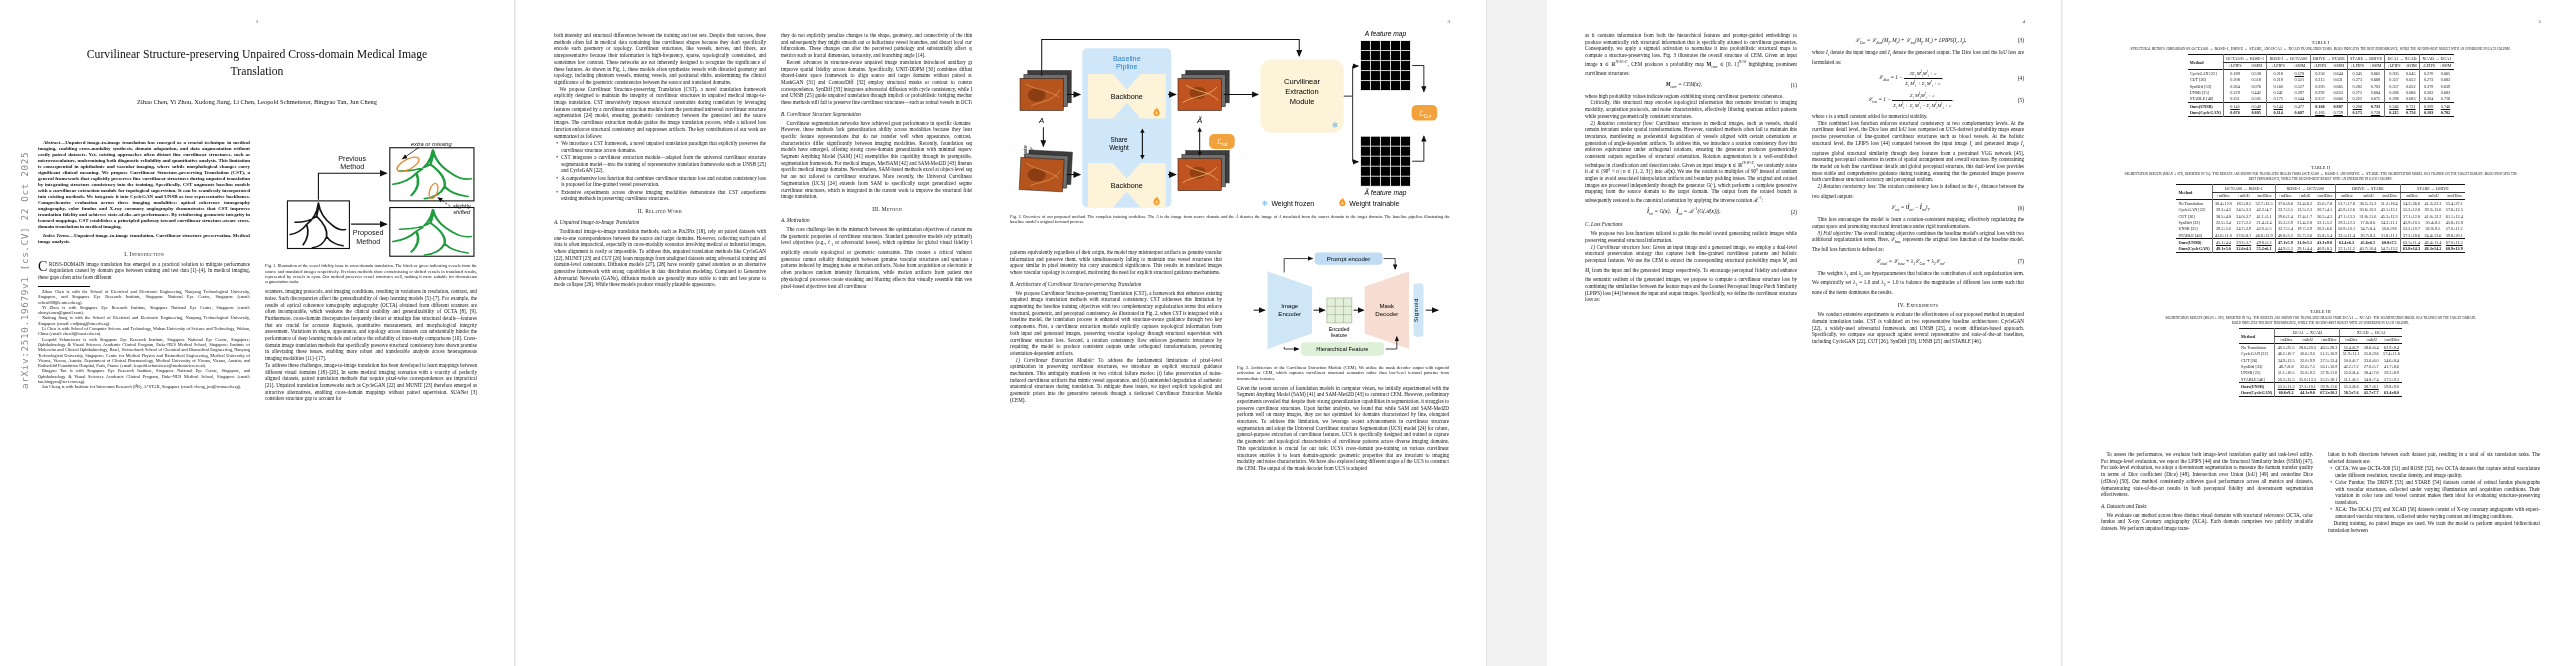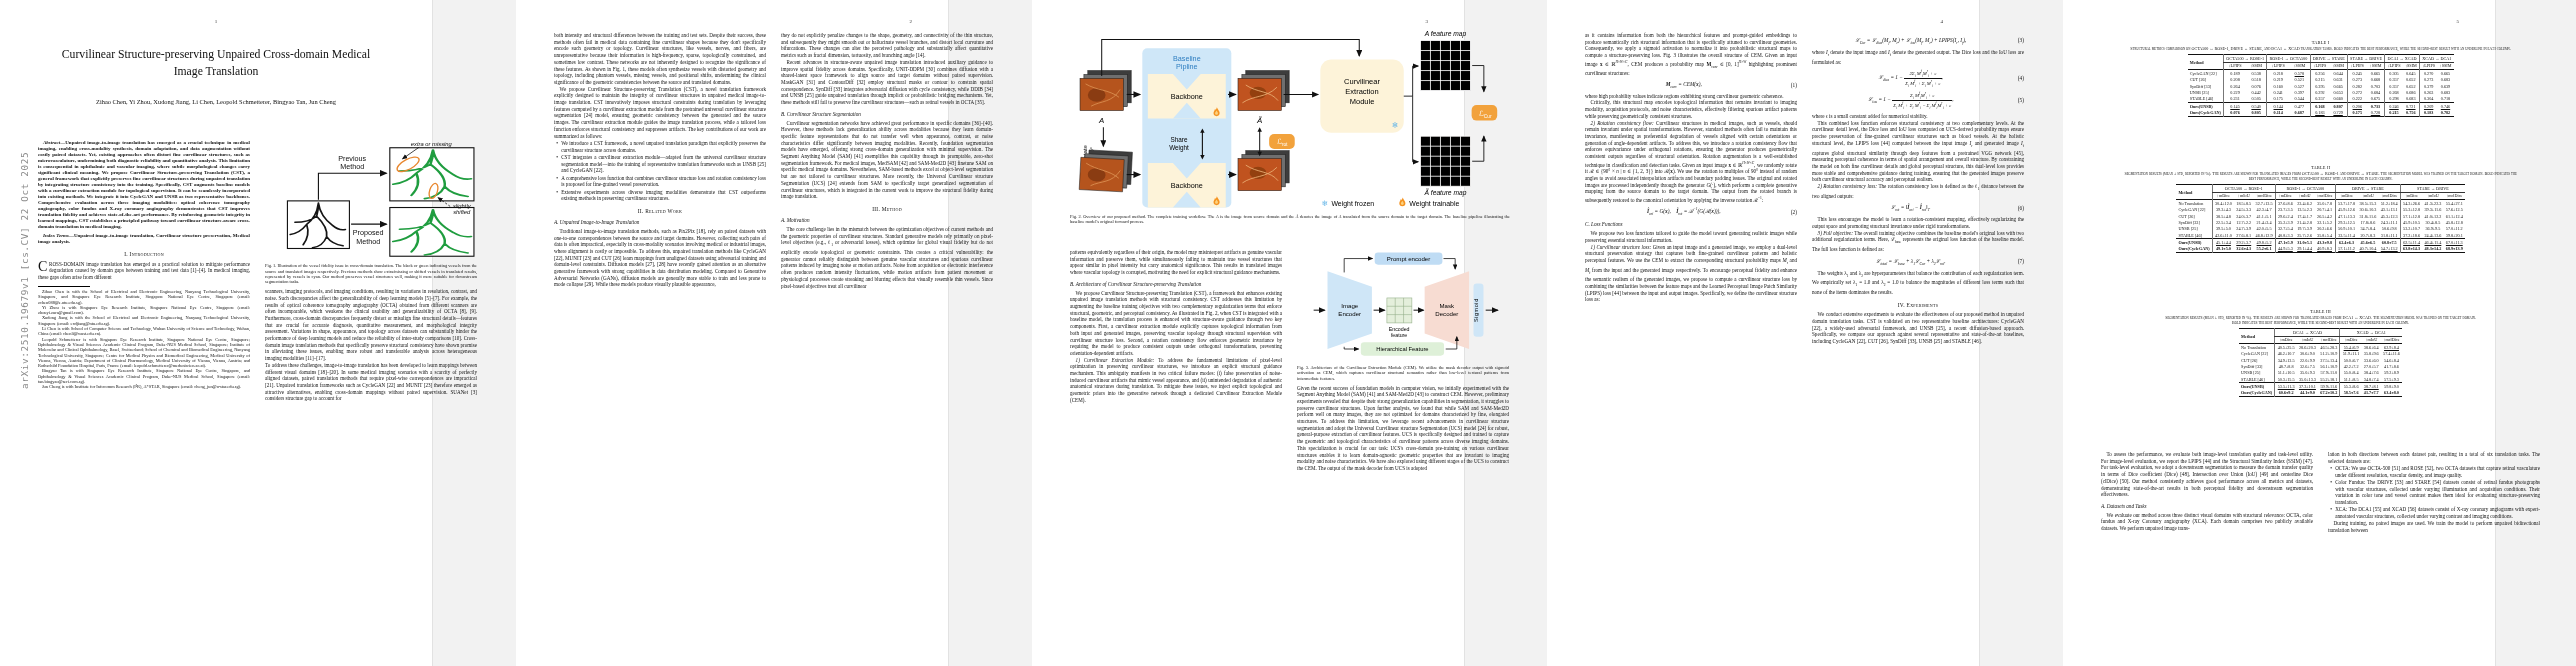--- a/index.html
+++ b/index.html
@@ -1,18 +1,18 @@
 <!DOCTYPE html>
 <html style="font-size:9px"><head>
 <meta charset="utf-8">
 <style>
   *{margin:0;padding:0;box-sizing:border-box}
   html,body{width:2576px;height:667px;background:#f2f2f2;overflow:hidden}
   body{font-family:"Liberation Serif","DejaVu Serif",serif;color:#111;position:relative}
-  .page{position:absolute;top:0;width:433px;height:667px;background:#fff;border-right:0.6px solid #e2e2e2}
+  .page{position:absolute;top:0;width:515px;height:667px;background:#fff;border-right:0.6px solid #e2e2e2}
   .pgnum{position:absolute;top:19px;font-size:5px;color:#333}
   .pgnum.center{left:0;right:0;text-align:center}
   .pgnum.right{right:36px}
   .arxiv{position:absolute;left:19px;top:389px;width:367px;transform:rotate(-90deg);transform-origin:0 0;font-family:"DejaVu Sans Mono",monospace;font-size:9.4px;color:#8b8b8b;letter-spacing:0.6px;white-space:nowrap}
   .title{position:absolute;top:47px;left:61px;right:61px;text-align:center;font-weight:normal;font-size:11.7px;line-height:16.7px}
   .authors{position:absolute;top:98px;left:33px;right:33px;text-align:center;font-size:6.4px}
   .cols{position:absolute;left:38px;width:440px;display:flex;gap:15px;overflow:hidden}
   .col{width:212px;flex:0 0 212px}
   .para{font-size:5.1px;line-height:6.7px;text-align:justify;text-indent:5.6px;margin:0}
   .para.noindent{text-indent:0}
@@ -176,21 +176,21 @@
         </div>
       <div class="sech">III. Method</div>
       <div class="subh">A. Motivation</div>
       <div>
           <p class="para">The core challenge lies in the mismatch between the optimization objectives of current methods and the geometric properties of curvilinear structures. Standard generative models rely primarily on pixel-level objectives (e.g., ℓ<sub>1</sub> or adversarial losses), which optimize for global visual fidelity but do not explicitly encode topological or geometric constraints. This creates a critical vulnerability: the generator cannot reliably distinguish between genuine vascular structures and spurious curvilinear patterns induced by imaging noise or motion artifacts. Noise from acquisition or electronic interference often produces random intensity fluctuations, while motion artifacts from patient movement or physiological processes create streaking and blurring effects that visually resemble thin vessels. Since pixel-based objectives treat all curvilinear</p>
         </div>
     </div>
   </div>
 </div>
 
-<div class="page" style="left:1032px">
+<div class="page" style="left:972px">
   <div class="pgnum right">3</div>
   <div style="position:absolute;top:27px;left:38px;width:440px">
     <svg width="440" height="185" viewBox="0 0 791 332">
       <defs>
         <marker id="ah2" markerWidth="8" markerHeight="8" refX="6" refY="3" orient="auto">
             <path d="M0,0 L7,3 L0,6 Z" fill="#111"></path>
           </marker>
         <g id="stackA">
           <rect x="14" y="-14" width="78" height="58" fill="#3d3d3d" stroke="#222"></rect>
           <rect x="7" y="-7" width="78" height="58" fill="#6f6f6f" stroke="#222"></rect>

